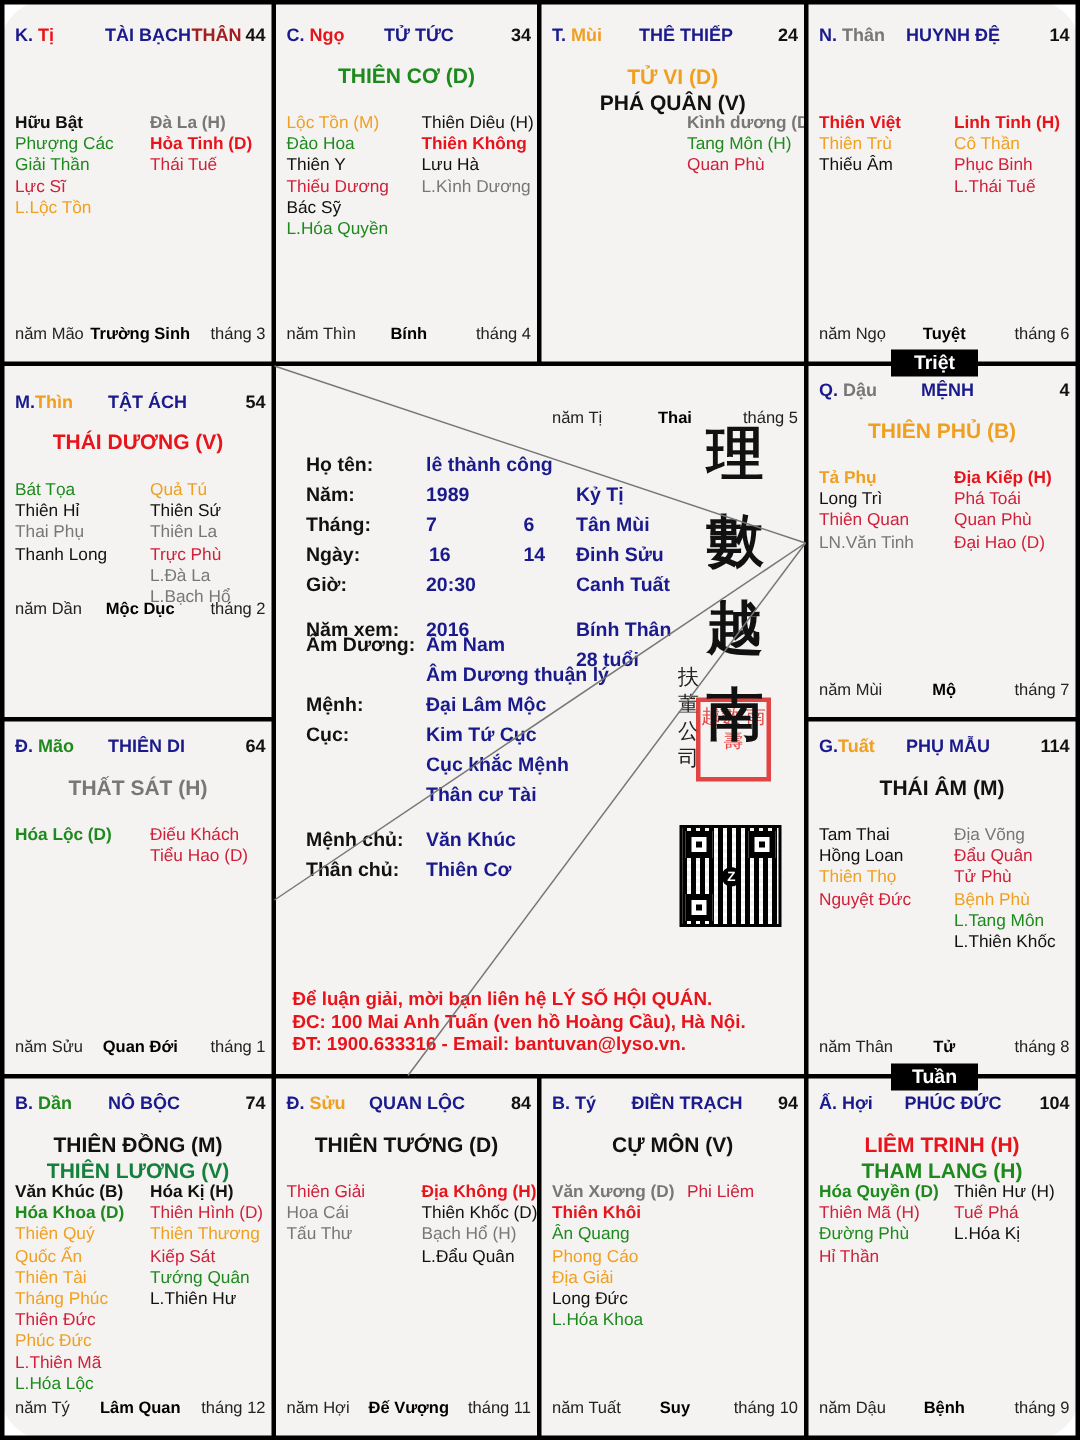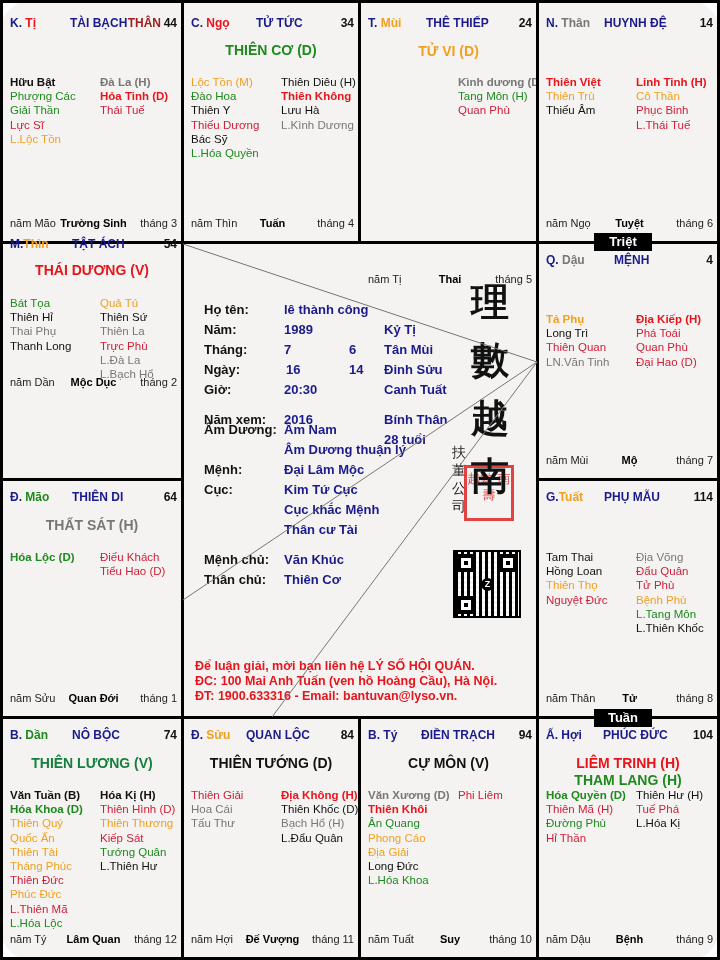--- a/index.html
+++ b/index.html
@@ -113,33 +113,34 @@
       </div>
       <div class="col r">
         <span class="star" style="color:#111">Thiên Diêu (H)</span>
         <span class="star b" style="color:#e8141c">Thiên Không</span>
         <span class="star" style="color:#111">Lưu Hà</span>
         <span class="star" style="color:#777">L.Kình Dương</span>
       </div>
     </div>
     <div class="ftr">
       <span class="yr">năm Thìn</span>
-      <span class="stage">Tuấn</span>
+      <span class="stage">Bính</span>
       <span class="mo">tháng 4</span>
     </div>
   </div>
 
   <div class="cell" style="left:361px;top:3px;width:175px;height:294px;">
     <div class="hdr">
       <span class="branch"><span class="can">T.</span> <span style="color:#f0a020">Mùi</span></span>
       <span class="palace" style="left:58px">THÊ THIẾP</span>
       <span class="age">24</span>
     </div>
     <div class="main" style="top:40px;">
       <div style="color:#f0a020">TỬ VI (D)</div>
+      <div style="color:#111">PHÁ QUÂN (V)</div>
     </div>
     <div class="stars" style="top:72px;">
       <div class="col r">
         <span class="star b" style="color:#777">Kình dương (D)</span>
         <span class="star" style="color:#1e8a1e">Tang Môn (H)</span>
         <span class="star" style="color:#d0203a">Quan Phù</span>
       </div>
     </div>
     <div class="ftr">
       <span class="yr">năm Tị</span>
@@ -169,21 +170,21 @@
     </div>
     <div class="ftr">
       <span class="yr">năm Ngọ</span>
       <span class="stage">Tuyệt</span>
       <span class="mo">tháng 6</span>
     </div>
   </div>
 
   <div class="tag" style="left:594px;top:233px;">Triệt</div>
 
-  <div class="cell" style="left:3px;top:228px;width:178px;height:172px;">
+  <div class="cell" style="left:3px;top:252px;width:178px;height:172px;">
     <div class="hdr" style="top:9px">
       <span class="branch"><span class="can">M.</span><span style="color:#f0a020">Thìn</span></span>
       <span class="palace" style="left:62px">TẬT ÁCH</span>
       <span class="age">54</span>
     </div>
     <div class="main" style="top:34px;">
       <div style="color:#e8141c">THÁI DƯƠNG (V)</div>
     </div>
     <div class="stars" style="top:68px;">
       <div class="col l">
@@ -207,20 +208,23 @@
       <span class="mo">tháng 2</span>
     </div>
   </div>
 
   <div class="cell" style="left:539px;top:244px;width:178px;height:234px;">
     <div class="hdr" style="top:9px">
       <span class="branch"><span class="can">Q.</span> <span style="color:#777">Dậu</span></span>
       <span class="palace" style="left:68px">MỆNH</span>
       <span class="age">4</span>
     </div>
+    <div class="main" style="top:35px;">
+      <div style="color:#f0a020">THIÊN PHỦ (B)</div>
+    </div>
     <div class="stars" style="top:68px;">
       <div class="col l">
         <span class="star b" style="color:#f0a020">Tả Phụ</span>
         <span class="star" style="color:#111">Long Trì</span>
         <span class="star" style="color:#d0203a">Thiên Quan</span>
         <span class="star" style="color:#777">LN.Văn Tinh</span>
       </div>
       <div class="col r">
         <span class="star b" style="color:#e8141c">Địa Kiếp (H)</span>
         <span class="star" style="color:#d0203a">Phá Toái</span>
@@ -258,20 +262,23 @@
       <span class="stage">Quan Đới</span>
       <span class="mo">tháng 1</span>
     </div>
   </div>
 
   <div class="cell" style="left:539px;top:481px;width:178px;height:235px;">
     <div class="hdr" style="top:9px">
       <span class="branch"><span class="can">G.</span><span style="color:#f0a020">Tuất</span></span>
       <span class="palace" style="left:58px">PHỤ MẪU</span>
       <span class="age">114</span>
+    </div>
+    <div class="main" style="top:36px;">
+      <div style="color:#111">THÁI ÂM (M)</div>
     </div>
     <div class="stars" style="top:69px;">
       <div class="col l">
         <span class="star" style="color:#111">Tam Thai</span>
         <span class="star" style="color:#111">Hồng Loan</span>
         <span class="star" style="color:#f0a020">Thiên Thọ</span>
         <span class="star" style="color:#d0203a">Nguyệt Đức</span>
       </div>
       <div class="col r">
         <span class="star" style="color:#777">Địa Võng</span>
@@ -291,25 +298,26 @@
 
   <div class="tag" style="left:594px;top:709px;">Tuần</div>
 
   <div class="cell" style="left:3px;top:719px;width:178px;height:238px;">
     <div class="hdr" style="top:9px">
       <span class="branch"><span class="can">B.</span> <span style="color:#1e8a1e">Dần</span></span>
       <span class="palace" style="left:62px">NÔ BỘC</span>
       <span class="age">74</span>
     </div>
     <div class="main" style="top:36px;">
+      <div style="color:#111">THIÊN ĐỒNG (M)</div>
       <div style="color:#15803d">THIÊN LƯƠNG (V)</div>
     </div>
     <div class="stars" style="top:69px;">
       <div class="col l">
-        <span class="star b" style="color:#111">Văn Tuần (B)</span>
+        <span class="star b" style="color:#111">Văn Khúc (B)</span>
         <span class="star b" style="color:#1e8a1e">Hóa Khoa (D)</span>
         <span class="star" style="color:#f0a020">Thiên Quý</span>
         <span class="star" style="color:#f0a020">Quốc Ấn</span>
         <span class="star" style="color:#f0a020">Thiên Tài</span>
         <span class="star" style="color:#f0a020">Tháng Phúc</span>
         <span class="star" style="color:#d0203a">Thiên Đức</span>
         <span class="star" style="color:#f0a020">Phúc Đức</span>
         <span class="star" style="color:#d0203a">L.Thiên Mã</span>
         <span class="star" style="color:#1e8a1e">L.Hóa Lộc</span>
       </div>

